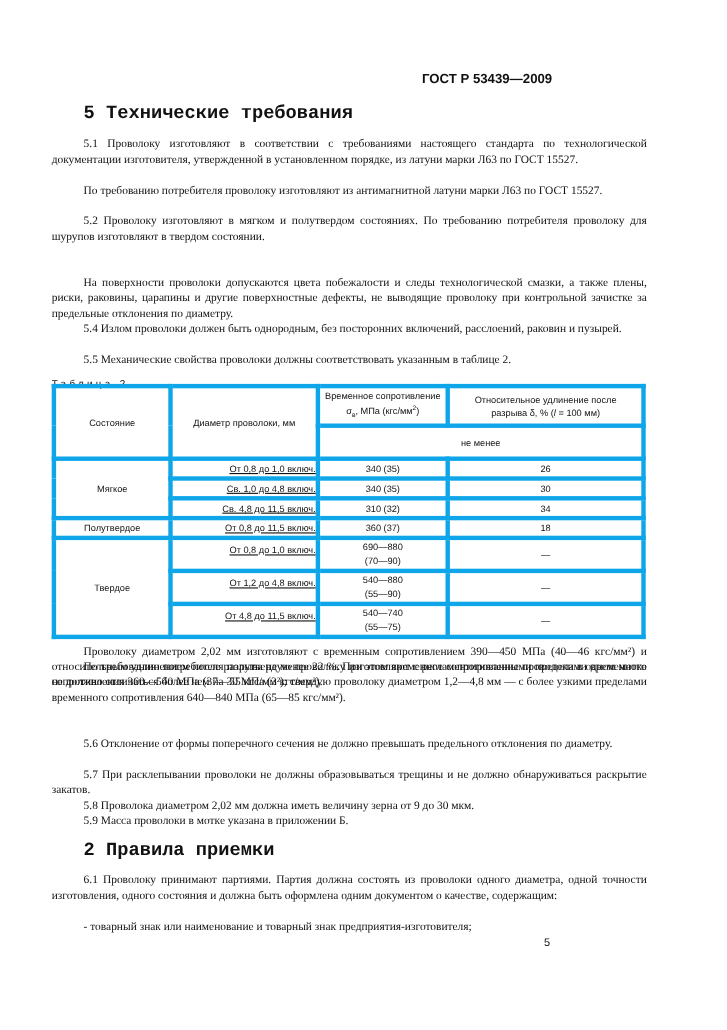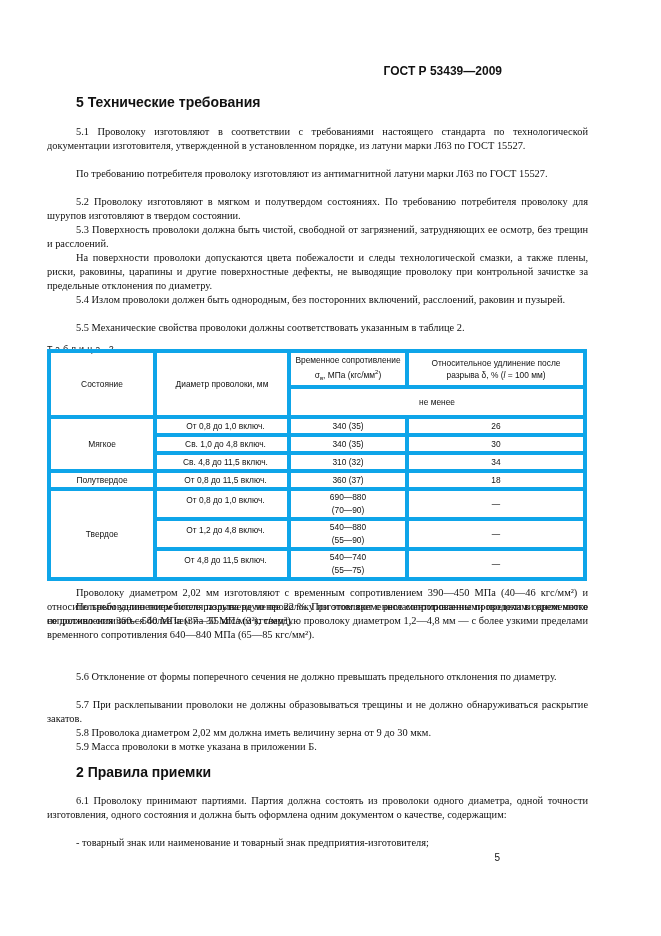--- a/index.html
+++ b/index.html
@@ -1,44 +1,43 @@
 <!DOCTYPE html>
 <html><head>
 <meta charset="utf-8">
 <style>
   html, body { margin: 0; padding: 0; background: #fff; }
   body { width: 661px; height: 936px; position: relative; overflow: hidden;
          font-family: "Liberation Sans", sans-serif; color: #111; }
   .page { position: absolute; left: 0; top: 0; width: 580px; height: 936px; }
   .header { position: absolute; right: 78px; top: 64px; font-size: 12px; font-weight: bold; }
-  .h { position: absolute; left: 76px; font-size: 14px; font-weight: bold; }
+  .h { position: absolute; left: 76px; font-size: 17px; font-weight: bold; font-family: Liberation Mono, monospace; }
   .p { position: absolute; left: 47px; width: 541px; font-size: 10.4px; line-height: 14.2px; text-align: justify; font-family: Liberation Serif, serif; }
   .p .ind { display: inline-block; width: 29px; }
   .tcap { position: absolute; left: 47px; top: 361px; font-size: 9px; letter-spacing: 3px; }
   table { position: absolute; left: 47px; top: 349px; width: 540px; border-collapse: collapse; font-size: 8.4px; }
   td { border: 4px solid #0ea5e9; text-align: center; vertical-align: middle; padding: 0; }
-  td.l { text-align: center; padding-left: 7px; }
+  td.l { text-align: right; padding-left: 7px; text-decoration: underline; }
   tr.hdr2 td { height: 26px; }
   tr.sep td { border-top: 2px solid #111; }
   .pageno { position: absolute; right: 80px; top: 852px; font-size: 10px; }
   sup { font-size: 6px; }
   sub { font-size: 6px; }
 </style>
 </head>
 <body>
 
 <div class="page">
   <div class="header">ГОСТ Р 53439—2009</div>
 
   <div class="h" style="top:94px">5 Технические требования</div>
 
   <div class="p" style="top:125px"><span class="ind"></span><span>5.1 Проволоку изготовляют в соответствии с требованиями настоящего стандарта по технологической документации изготовителя, утвержденной в установленном порядке, из латуни марки Л63 по ГОСТ 15527.</span></div>
   <div class="p" style="top:167px"><span class="ind"></span><span>По требованию потребителя проволоку изготовляют из антимагнитной латуни марки Л63 по ГОСТ 15527.</span></div>
   <div class="p" style="top:195px"><span class="ind"></span><span>5.2 Проволоку изготовляют в мягком и полутвердом состояниях. По требованию потребителя проволоку для шурупов изготовляют в твердом состоянии.</span></div>
-  <div class="p" style="top:223px"><span class="ind"></span><span>5.3 Поверхность проволоки должна быть чистой, свободной от загрязнений, затрудняющих ее осмотр, без трещин и расслоений.</span></div>
   <div class="p" style="top:251px"><span class="ind"></span><span>На поверхности проволоки допускаются цвета побежалости и следы технологической смазки, а также плены, риски, раковины, царапины и другие поверхностные дефекты, не выводящие проволоку при контрольной зачистке за предельные отклонения по диаметру.</span></div>
   <div class="p" style="top:293px"><span class="ind"></span><span>5.4 Излом проволоки должен быть однородным, без посторонних включений, расслоений, раковин и пузырей.</span></div>
   <div class="p" style="top:321px"><span class="ind"></span><span>5.5 Механические свойства проволоки должны соответствовать указанным в таблице 2.</span></div>
 
   <div class="tcap" style="top:344px">Таблица 2</div>
 
   <table style="top:349px">
     <tbody>
         <tr style="height:36px">
       <td rowspan="2" style="width:102px">Состояние</td>

